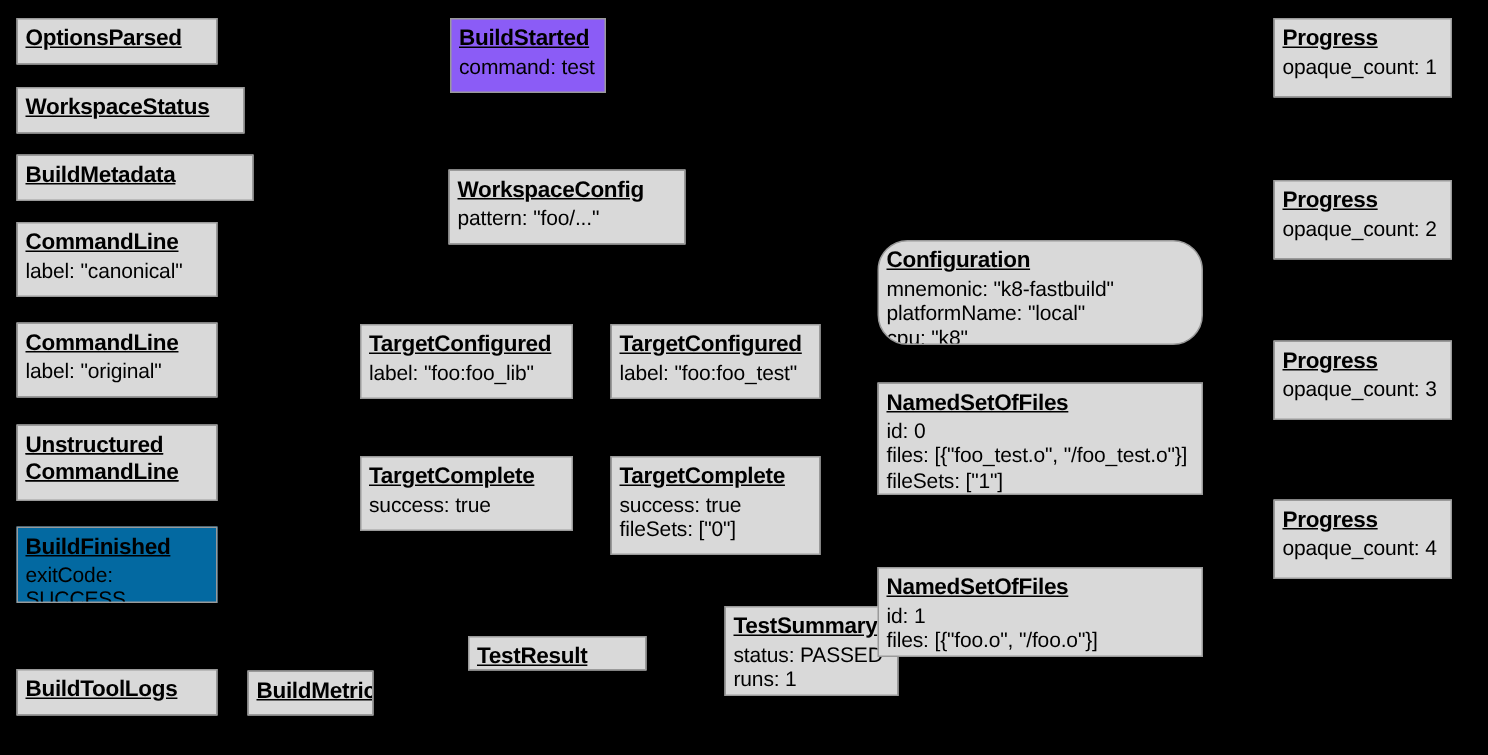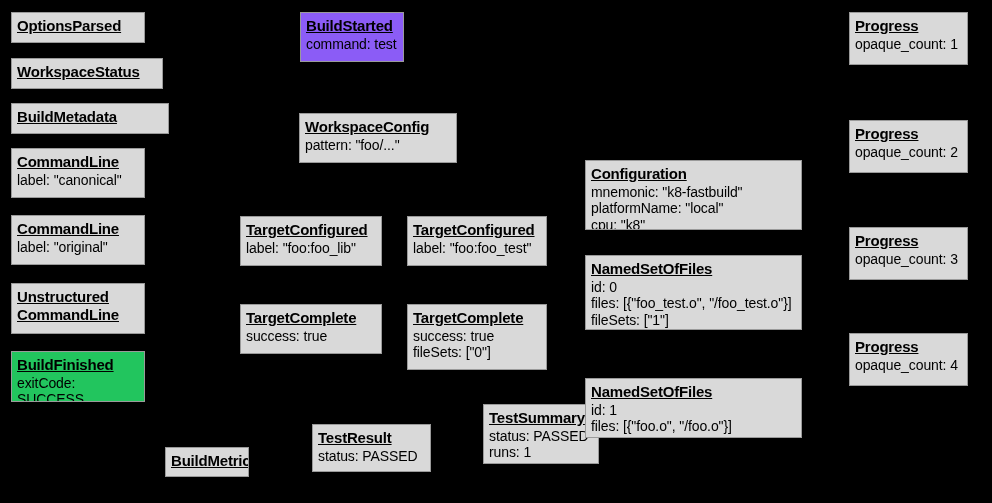--- a/index.html
+++ b/index.html
@@ -66,23 +66,27 @@
     </div>
     <div class="node" style="left: 11px; top: 215px; width: 134px; height: 50px; background: rgb(217, 217, 217); border-color: rgb(154, 154, 154); color: rgb(0, 0, 0);">
       <span class="node-title">CommandLine</span>
       <span class="node-fields">label: "original"</span>
     </div>
     <div class="node" style="left: 11px; top: 283px; width: 134px; height: 51px; background: rgb(217, 217, 217); border-color: rgb(154, 154, 154); color: rgb(0, 0, 0); text-decoration: underline;">
       <span class="node-title">Unstructured
 CommandLine</span>
       <span class="node-fields"></span>
     </div>
-    <div class="node" style="left: 11px; top: 351px; width: 134px; height: 51px; background: #22c55e; border-color: rgb(154, 154, 154); color: rgb(0, 0, 0);">
+    <div class="node" style="left: 11px; top: 351px; width: 134px; height: 51px; background: #0369a1; border-color: rgb(154, 154, 154); color: rgb(0, 0, 0);">
       <span class="node-title">BuildFinished</span>
       <span class="node-fields">exitCode: SUCCESS</span>
+    </div>
+    <div class="node" style="left: 11px; top: 446px; width: 134px; height: 31px; background: rgb(217, 217, 217); border-color: rgb(154, 154, 154); color: rgb(0, 0, 0);">
+      <span class="node-title">BuildToolLogs</span>
+      <span class="node-fields"></span>
     </div>
     <div class="node" style="left: 165px; top: 447px; width: 84px; height: 30px; background: rgb(217, 217, 217); border-color: rgb(154, 154, 154); color: rgb(0, 0, 0);">
       <span class="node-title">BuildMetrics</span>
       <span class="node-fields"></span>
     </div>
     <div class="node" style="left: 300px; top: 12px; width: 104px; height: 50px; background: #8b5cf6; border-color: rgb(154, 154, 154); color: rgb(0, 0, 0);">
       <span class="node-title">BuildStarted</span>
       <span class="node-fields">command: test</span>
     </div>
     <div class="node" style="left: 299px; top: 113px; width: 158px; height: 50px; background: rgb(217, 217, 217); border-color: rgb(154, 154, 154); color: rgb(0, 0, 0);">
@@ -99,30 +103,30 @@
     </div>
     <div class="node" style="left: 240px; top: 304px; width: 142px; height: 50px; background: rgb(217, 217, 217); border-color: rgb(154, 154, 154); color: rgb(0, 0, 0);">
       <span class="node-title">TargetComplete</span>
       <span class="node-fields">success: true</span>
     </div>
     <div class="node" style="left: 407px; top: 304px; width: 140px; height: 66px; background: rgb(217, 217, 217); border-color: rgb(154, 154, 154); color: rgb(0, 0, 0);">
       <span class="node-title">TargetComplete</span>
       <span class="node-fields">success: true
 fileSets: ["0"]</span>
     </div>
-    <div class="node" style="left: 312px; top: 424px; width: 119px; height: 48px; background: rgb(217, 217, 217); border-color: rgb(154, 154, 154); color: rgb(0, 0, 0);">
+    <div class="node" style="left: 312px; top: 424px; width: 119px; height: 23px; background: rgb(217, 217, 217); border-color: rgb(154, 154, 154); color: rgb(0, 0, 0);">
       <span class="node-title">TestResult</span>
       <span class="node-fields">status: PASSED</span>
     </div>
     <div class="node" style="left: 440px; top: 404px; width: 116px; height: 60px; background: rgb(217, 217, 217); border-color: rgb(154, 154, 154); color: rgb(0, 0, 0); margin-left: 43px;">
       <span class="node-title">TestSummary</span>
       <span class="node-fields">status: PASSED
 runs: 1</span>
     </div>
-    <div class="node" style="left: 585px; top: 160px; width: 217px; height: 70px; background: rgb(217, 217, 217); border-color: rgb(154, 154, 154); color: rgb(0, 0, 0);">
+    <div class="node" style="left: 585px; top: 160px; width: 217px; height: 70px; background: rgb(217, 217, 217); border-color: rgb(154, 154, 154); color: rgb(0, 0, 0); border-radius: 20px;">
       <span class="node-title">Configuration</span>
       <span class="node-fields">mnemonic: "k8-fastbuild"
 platformName: "local"
 cpu: "k8"</span>
     </div>
     <div class="node" style="left: 585px; top: 255px; width: 217px; height: 75px; background: rgb(217, 217, 217); border-color: rgb(154, 154, 154); color: rgb(0, 0, 0);">
       <span class="node-title">NamedSetOfFiles</span>
       <span class="node-fields">id: 0
 files: [{"foo_test.o", "/foo_test.o"}]
 fileSets: ["1"]</span>

